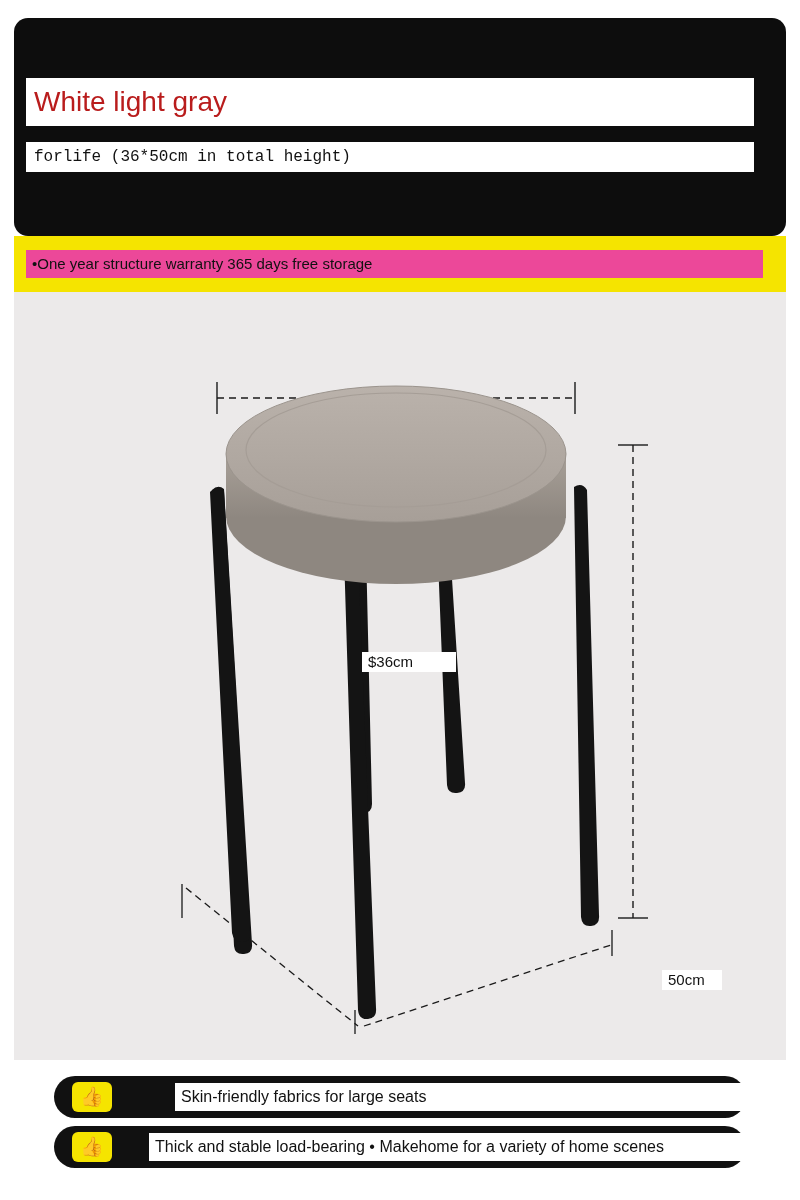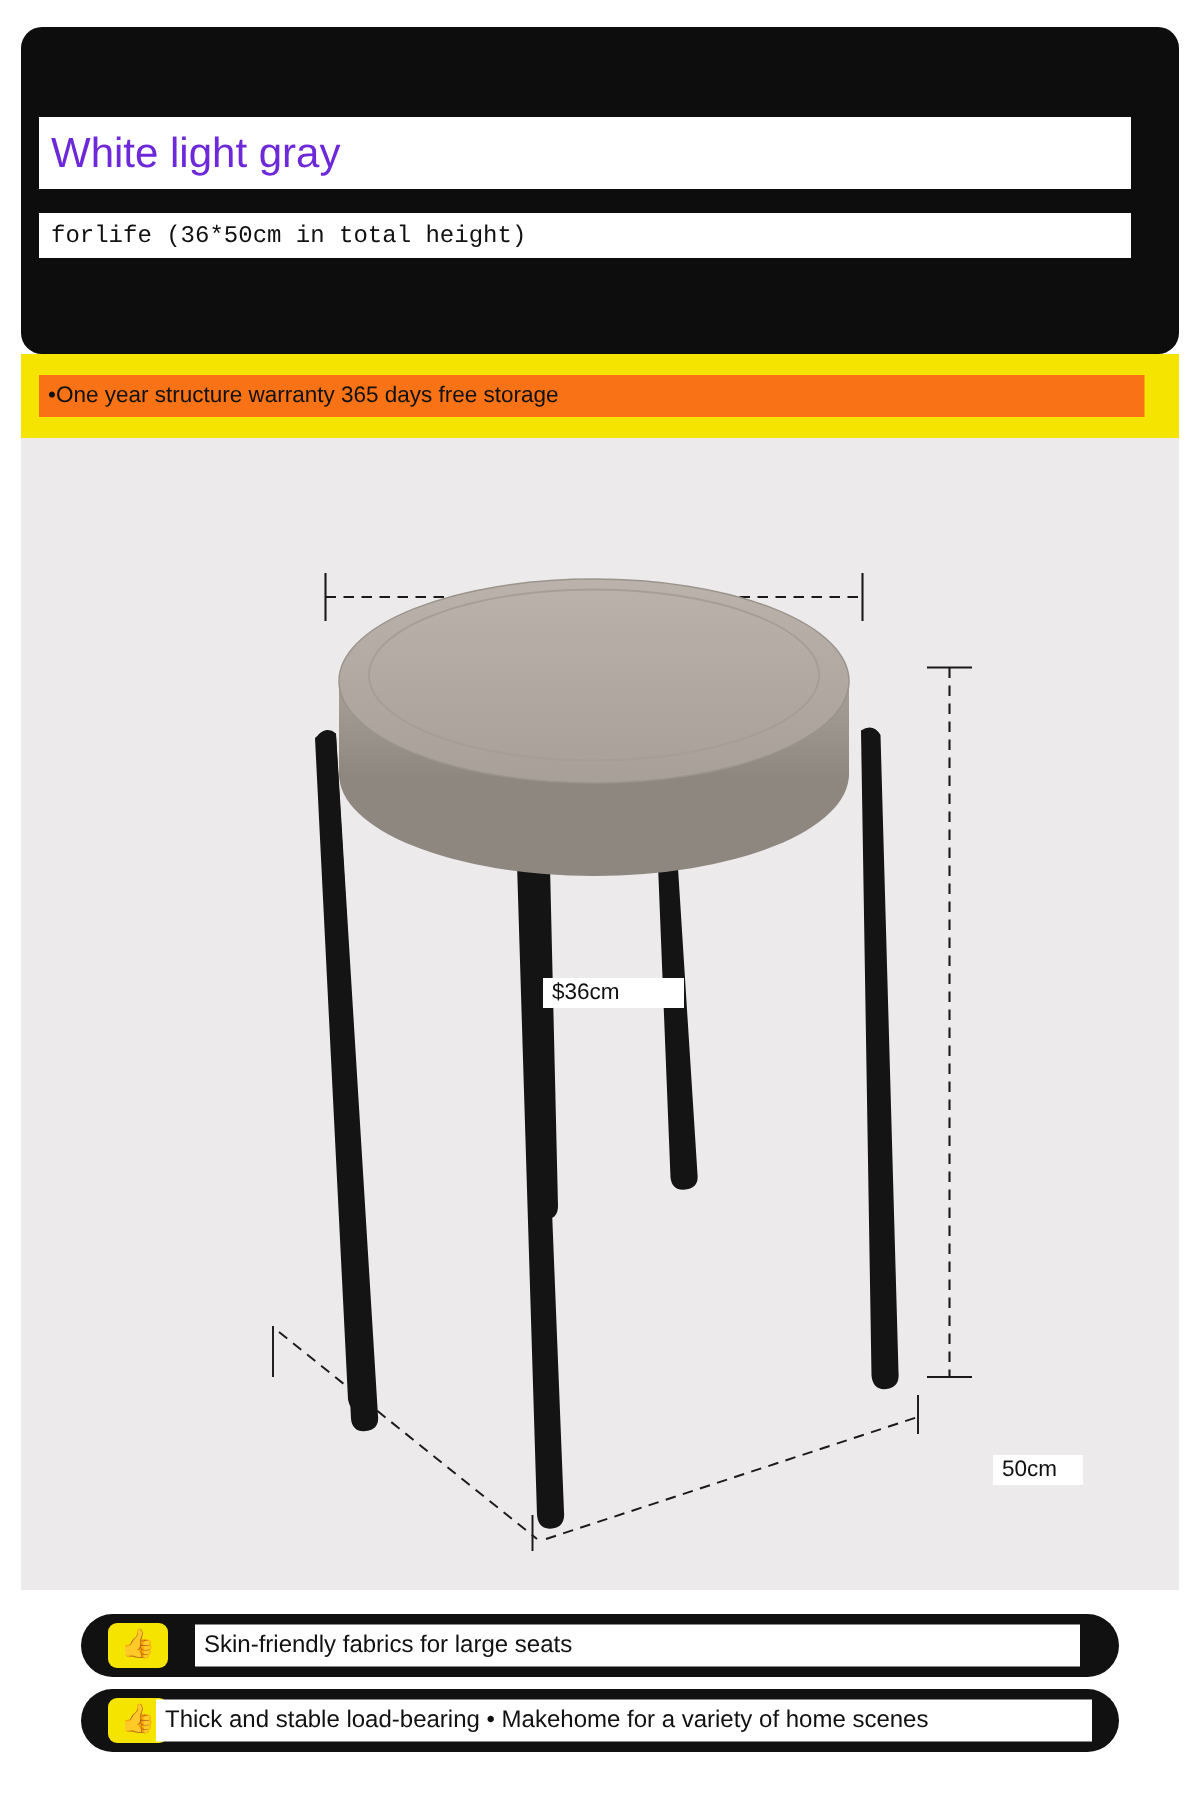--- a/index.html
+++ b/index.html
@@ -52,21 +52,21 @@
     width: 728px;
     height: 48px;
     background: #ffffff;
     display: flex;
     align-items: center;
     padding-left: 8px;
     box-sizing: border-box;
   }
   .title-bar .title-text {
     font-size: 28px;
-    color: #6d28d9;
+    color: #b91c1c;
     line-height: 32px;
     white-space: nowrap;
   }
 
   .subtitle-bar {
     position: absolute;
     left: 26px;
     top: 142px;
     width: 728px;
     height: 30px;
@@ -92,21 +92,21 @@
     width: 772px;
     height: 56px;
     background: #f5e400;
   }
   .warranty-inner {
     position: absolute;
     left: 26px;
     top: 250px;
     width: 737px;
     height: 28px;
-    background: #f97316;
+    background: #ec4899;
     display: flex;
     align-items: center;
     padding-left: 6px;
     box-sizing: border-box;
   }
   .warranty-inner .warranty-text {
     font-size: 15px;
     color: #111111;
     line-height: 18px;
     white-space: nowrap;
@@ -173,20 +173,21 @@
     height: 28px;
     display: flex;
     align-items: center;
     padding-left: 6px;
     box-sizing: border-box;
     color: #111111;
     font-size: 16px;
     line-height: 20px;
     white-space: nowrap;
     overflow: hidden;
+    margin-left: 45px;
   }
   .pill-text-box.one { left: 130px; top: 1083px; width: 590px; }
   .pill-text-box.two { left: 104px; top: 1133px; width: 624px; }
 </style>
 </head>
 <body>
 
 <div class="page">
 
   <div class="header-panel">

